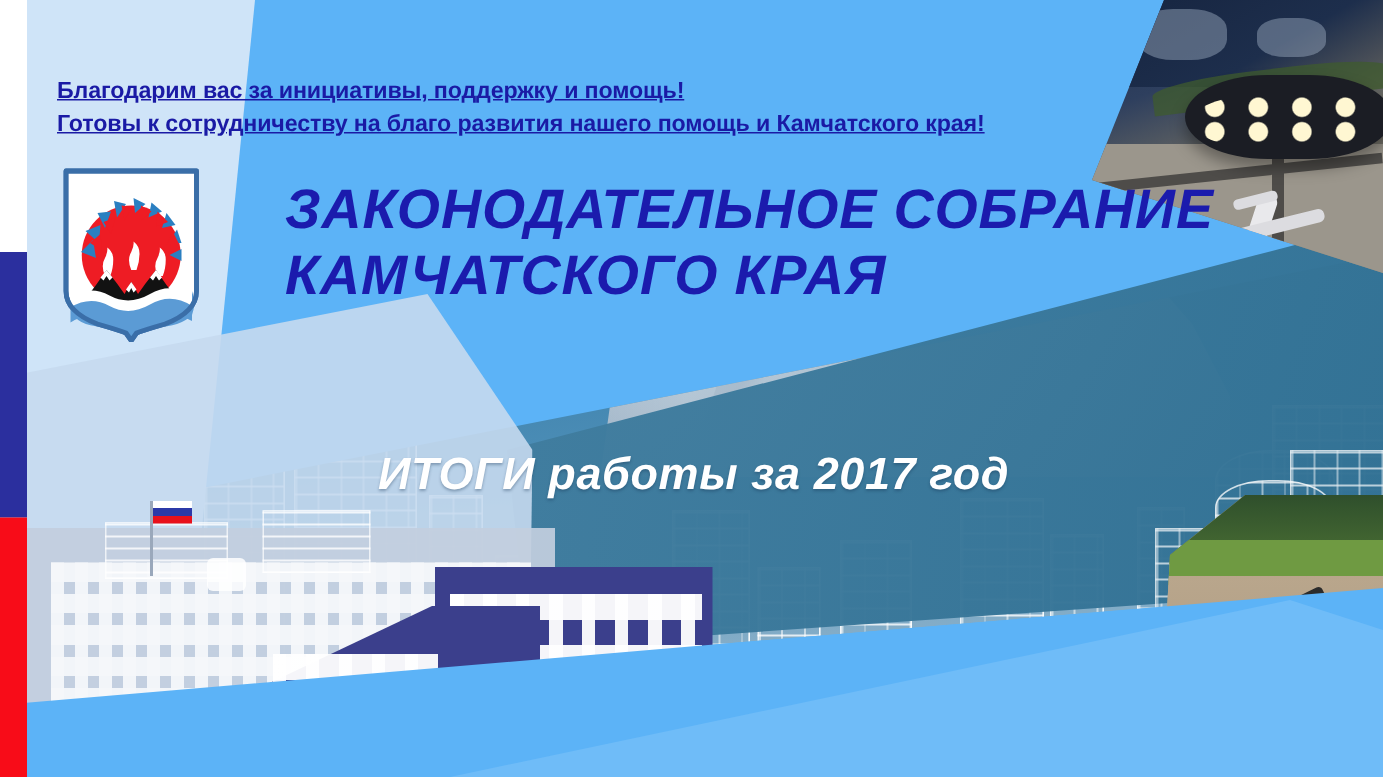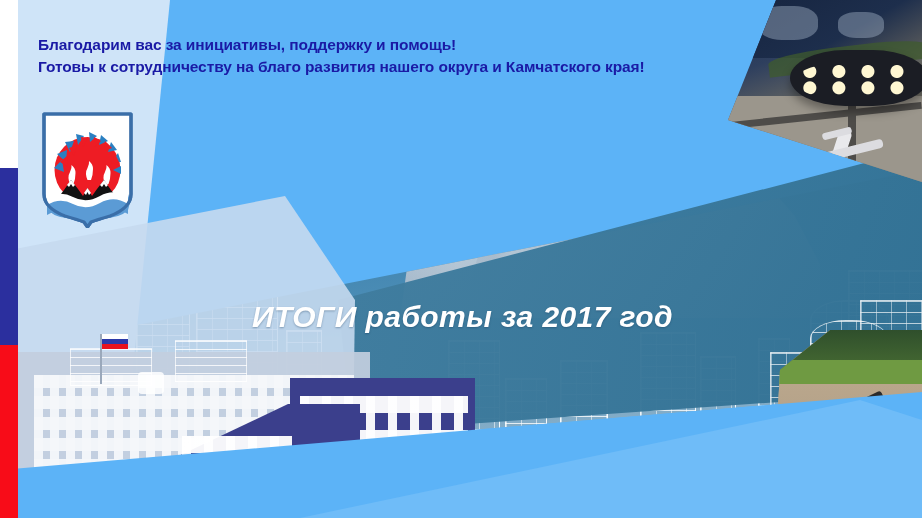--- a/index.html
+++ b/index.html
@@ -187,23 +187,24 @@
   .fs-r{top:345px;height:173px;background:#f80c18;}
 
   
   .emblem{
     position:absolute;left:40px;top:110px;width:95px;height:118px;
   }
   .emblem svg{display:block;}
 
   
   .greet{
-    position:absolute;left:38px;top:34px;width:720px;
+    position:absolute;left:38px;top:50px;width:720px;
     color:#1a1aa5;font-weight:bold;font-size:15.5px;line-height:1.45;
     letter-spacing:-.1px;
+    text-decoration:underline;
   }
   .greet div{white-space:nowrap;}
 
   .title{
     position:absolute;left:190px;top:118px;width:600px;
     color:#1b1bad;
     font-weight:bold;font-style:italic;
     font-size:37px;line-height:1.18;letter-spacing:.6px;
   }
   .title div{white-space:nowrap;}
@@ -304,21 +305,21 @@
   <div class="plate bottom-blue2"></div>
 
   <div class="flag-strip">
     <div class="fs fs-w"></div>
     <div class="fs fs-b"></div>
     <div class="fs fs-r"></div>
   </div>
 
   <div class="greet">
     <div>Благодарим вас за инициативы, поддержку и помощь!</div>
-    <div>Готовы к сотрудничеству на благо развития нашего округа и Камчатского края!</div>
+    <div>Готовы к сотрудничеству на благо развития нашего помощь и Камчатского края!</div>
   </div>
 
   <div class="emblem">
     <svg width="95" height="118" viewBox="0 0 95 118">
       <path d="M4 4 H91 V84 Q91 98 70 106 Q56 110 51 112 L47.5 117 L44 112 Q39 110 25 106 Q4 98 4 84 Z" fill="#ffffff" stroke="#3a6ea8" stroke-width="3.2" stroke-linejoin="round"></path>
       <g>
         <circle cx="47.5" cy="60" r="33" fill="#ee1c24"></circle>
         <g fill="#2a7fc1">
           <polygon points="14,58 22,50 24,62"></polygon>
           <polygon points="17,44 27,40 26,52"></polygon>
@@ -351,16 +352,20 @@
         <path d="M60 75 L64 70 L68 75 L66 77 L64 74 L62 77 Z" fill="#ffffff"></path>
 
         <path d="M7 88 Q20 80 33 87 Q46 94 60 86 Q74 78 88 87 L88 95 Q74 86 60 94 Q46 102 33 95 Q20 88 7 96 Z" fill="#ffffff"></path>
         <path d="M7 95 Q20 87 33 94 Q46 101 60 93 Q74 85 88 94 L88 104 Q74 96 60 104 Q46 112 33 104 Q20 97 7 105 Z" fill="#5b9bd5"></path>
         <path d="M7 100 L88 100 L88 84 Q91 92 88 100 Q80 108 64 108 Q54 110 48 115 Q42 110 32 108 Q14 108 9 100 Z" fill="#5b9bd5"></path>
       </g>
       <path d="M4 4 H91 V84 Q91 98 70 106 Q56 110 51 112 L47.5 117 L44 112 Q39 110 25 106 Q4 98 4 84 Z" fill="none" stroke="#3a6ea8" stroke-width="3.2" stroke-linejoin="round"></path>
     </svg>
   </div>
 
+  <div class="title">
+    <div>ЗАКОНОДАТЕЛЬНОЕ СОБРАНИЕ</div>
+    <div>КАМЧАТСКОГО КРАЯ</div>
+  </div>
 
   <div class="subtitle">ИТОГИ работы за 2017 год</div>
 
 </div>
 
 </body></html>

